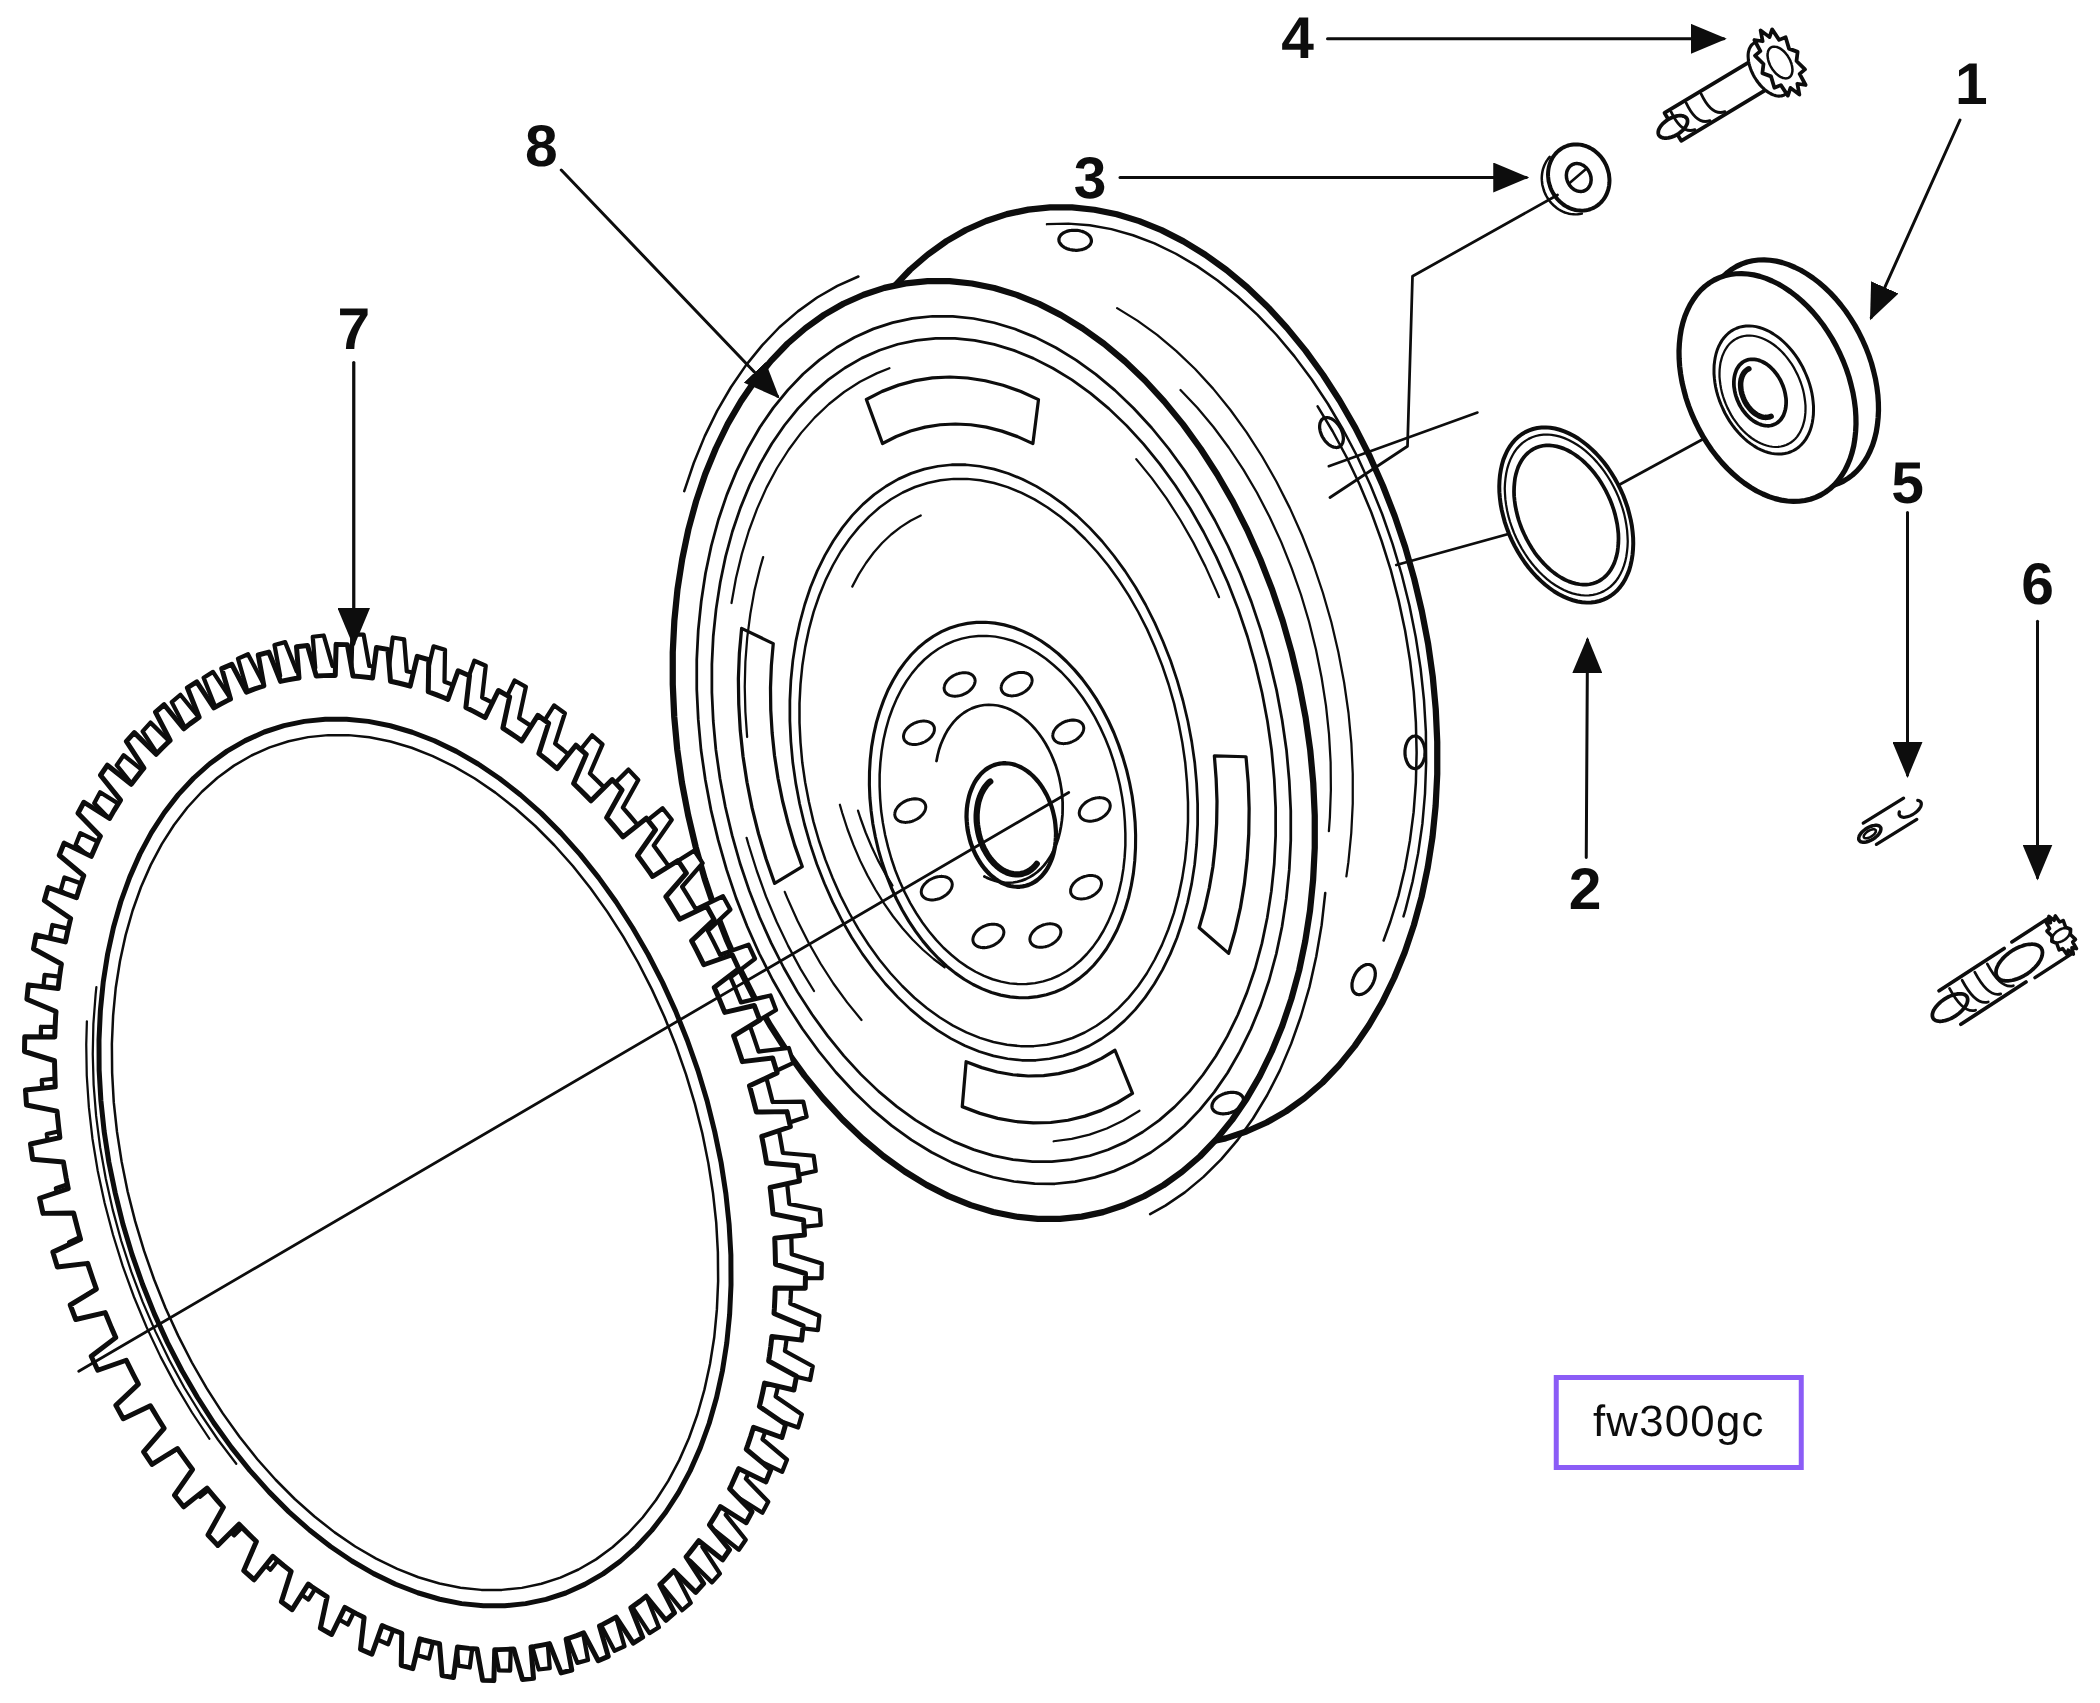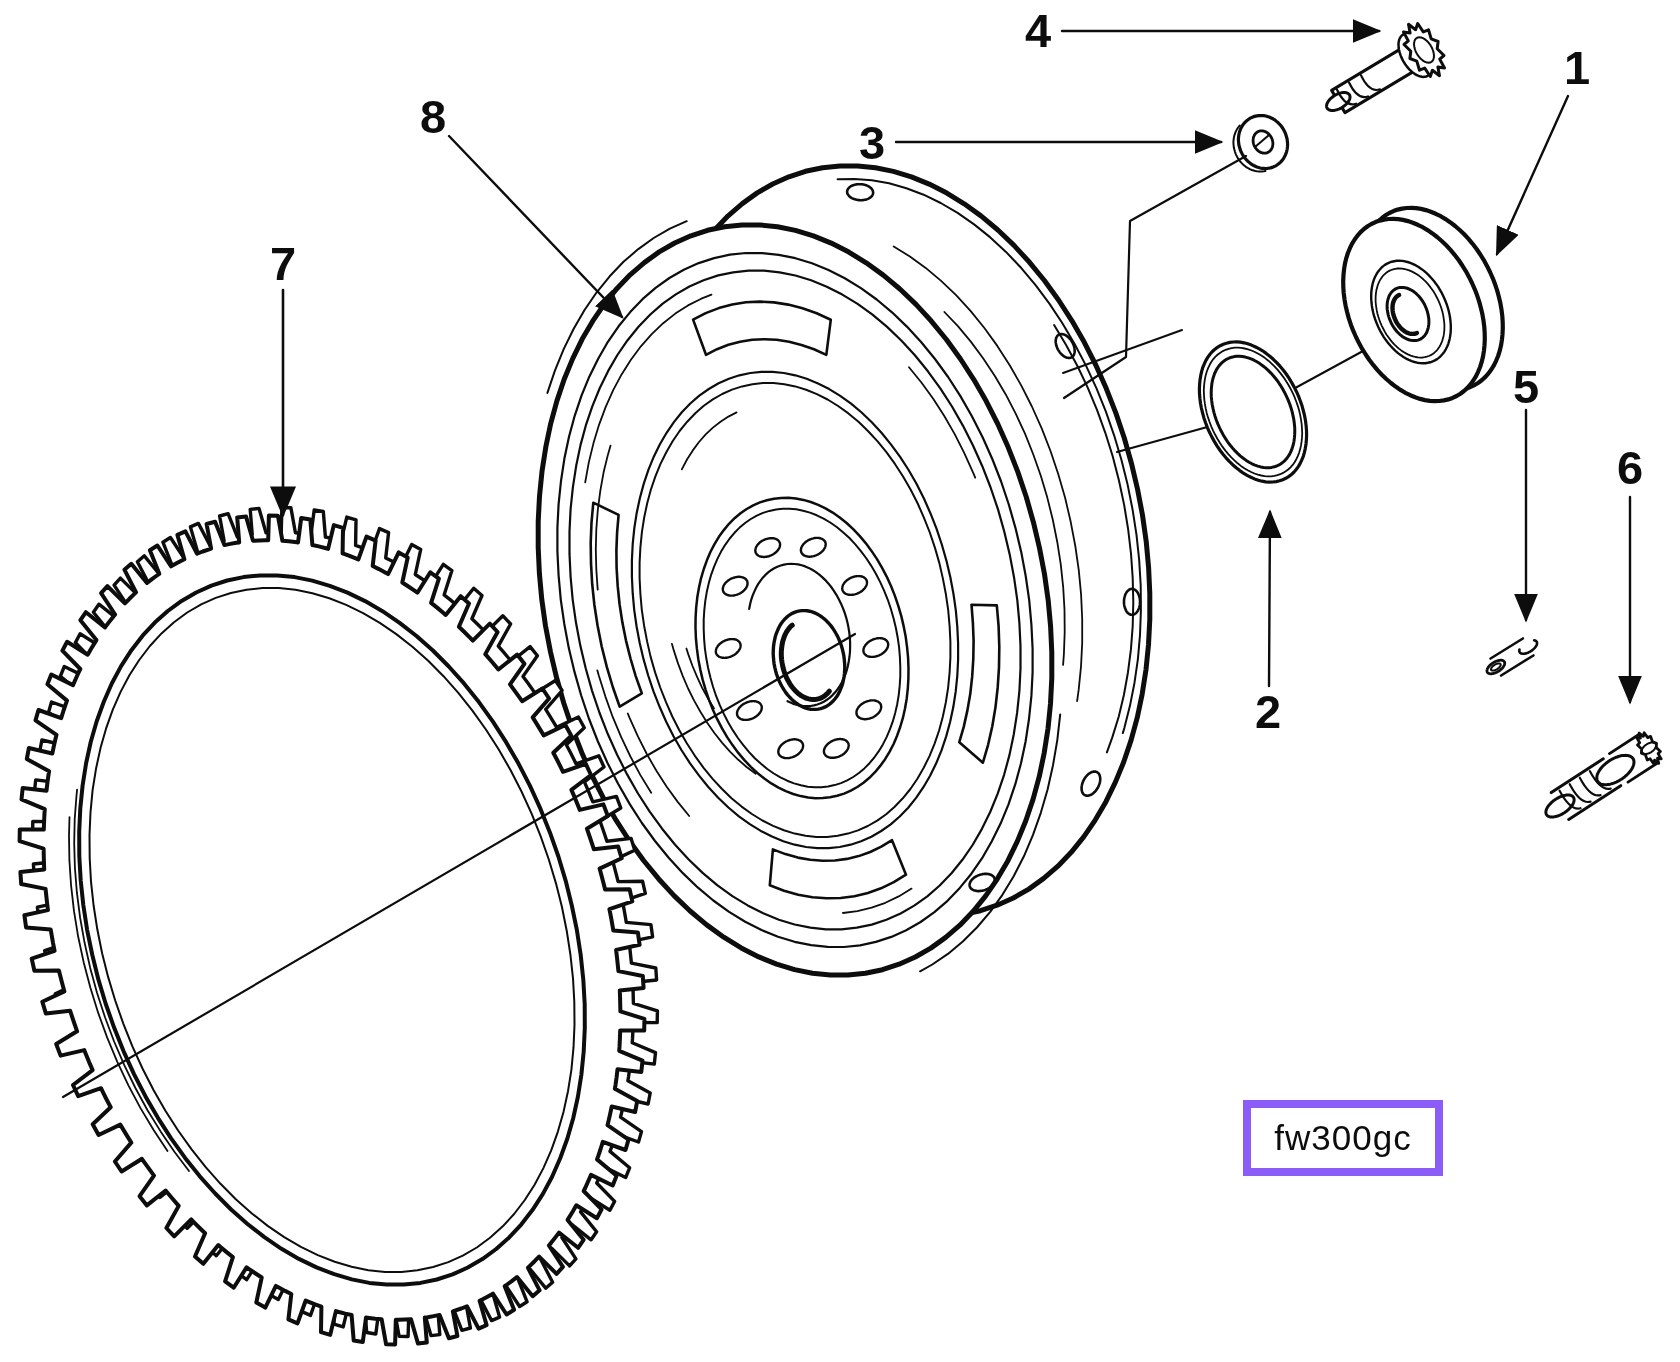--- a/index.html
+++ b/index.html
@@ -2,21 +2,21 @@
 <html><head>
 <meta charset="utf-8">
 <style>
   html,body{margin:0;padding:0;background:#fff;}
   #stage{position:relative;width:1680px;height:1362px;background:#fff;overflow:hidden;
          font-family:"Liberation Sans","DejaVu Sans",sans-serif;}
   #art{position:absolute;left:0;top:0;width:100%;height:100%;}
   .part-label{position:absolute;transform:translate(-50%,-50%);font-weight:bold;
               font-size:47px;color:#0d0d0d;letter-spacing:0;line-height:1;user-select:none;}
   #figure-code-box{position:absolute;left:1243px;top:1100px;width:200px;height:76px;
-              border:8px solid #8b5cf6;display:flex;align-items:center;justify-content:center;
+              border:4px solid #8b5cf6;display:flex;align-items:center;justify-content:center;
               box-sizing:border-box;background:#fff;}
   #figure-code-box span{font-size:35px;color:#0d0d0d;letter-spacing:1px;}
 </style>
 </head>
 <body>
 
 <div id="stage">
   <svg id="art" viewBox="0 0 1680 1362">
     <defs>
       <marker id="ah" markerWidth="13" markerHeight="10" refX="11" refY="5" orient="auto" markerUnits="strokeWidth">

